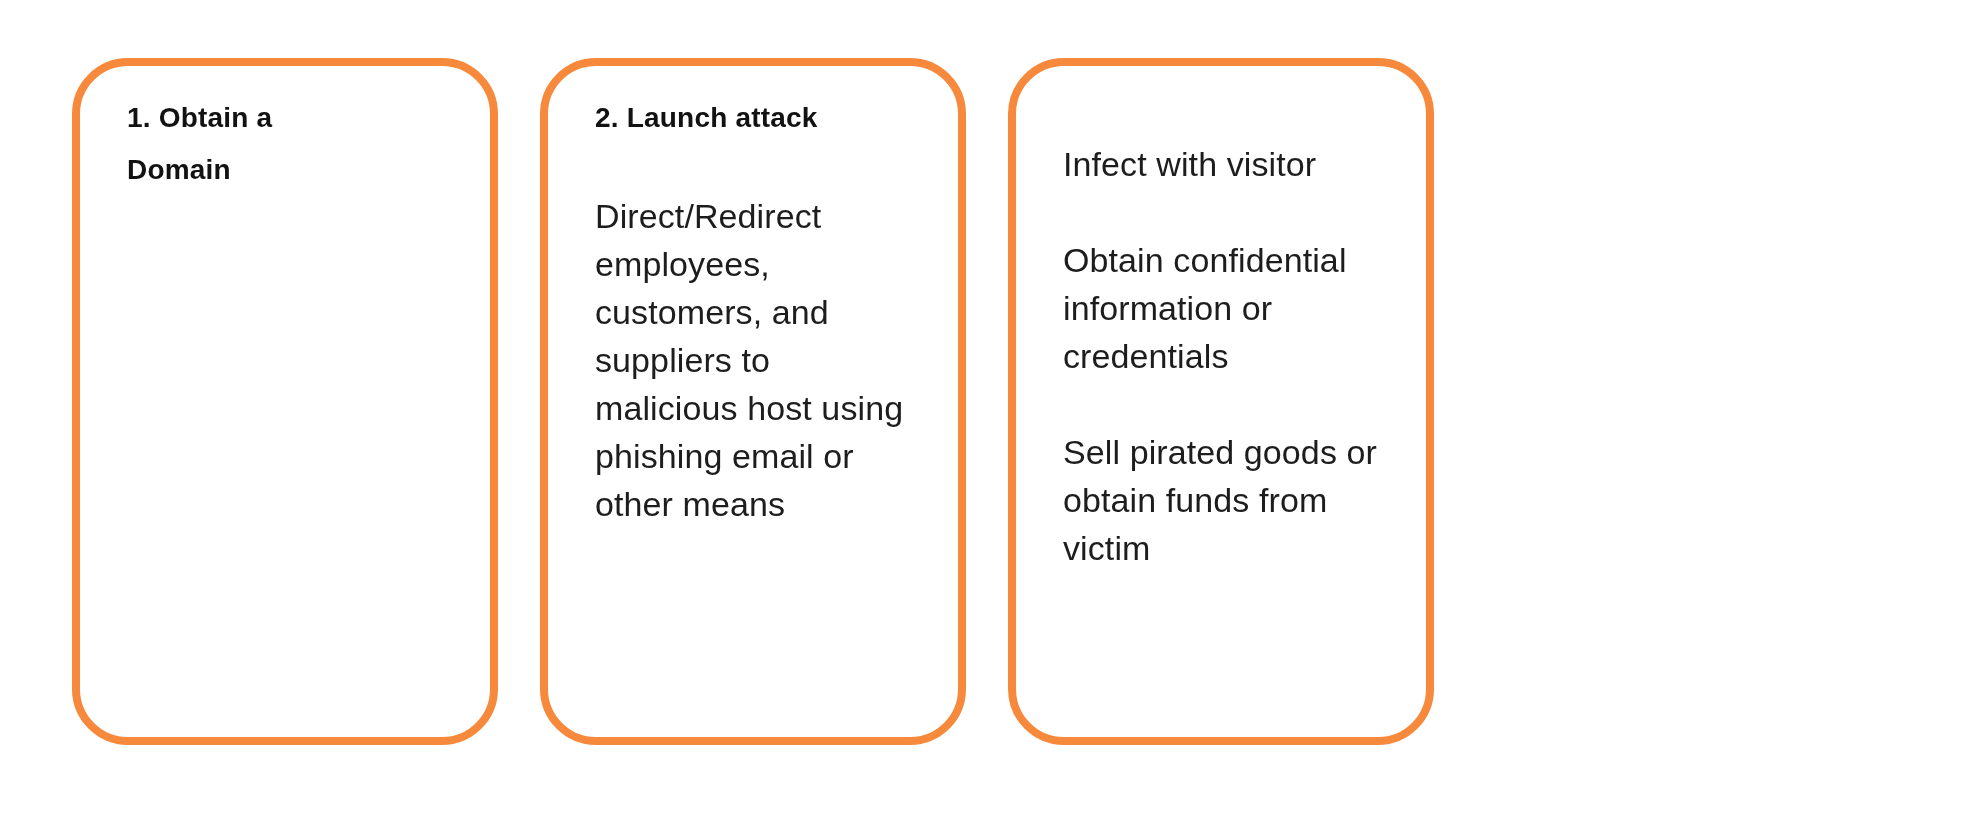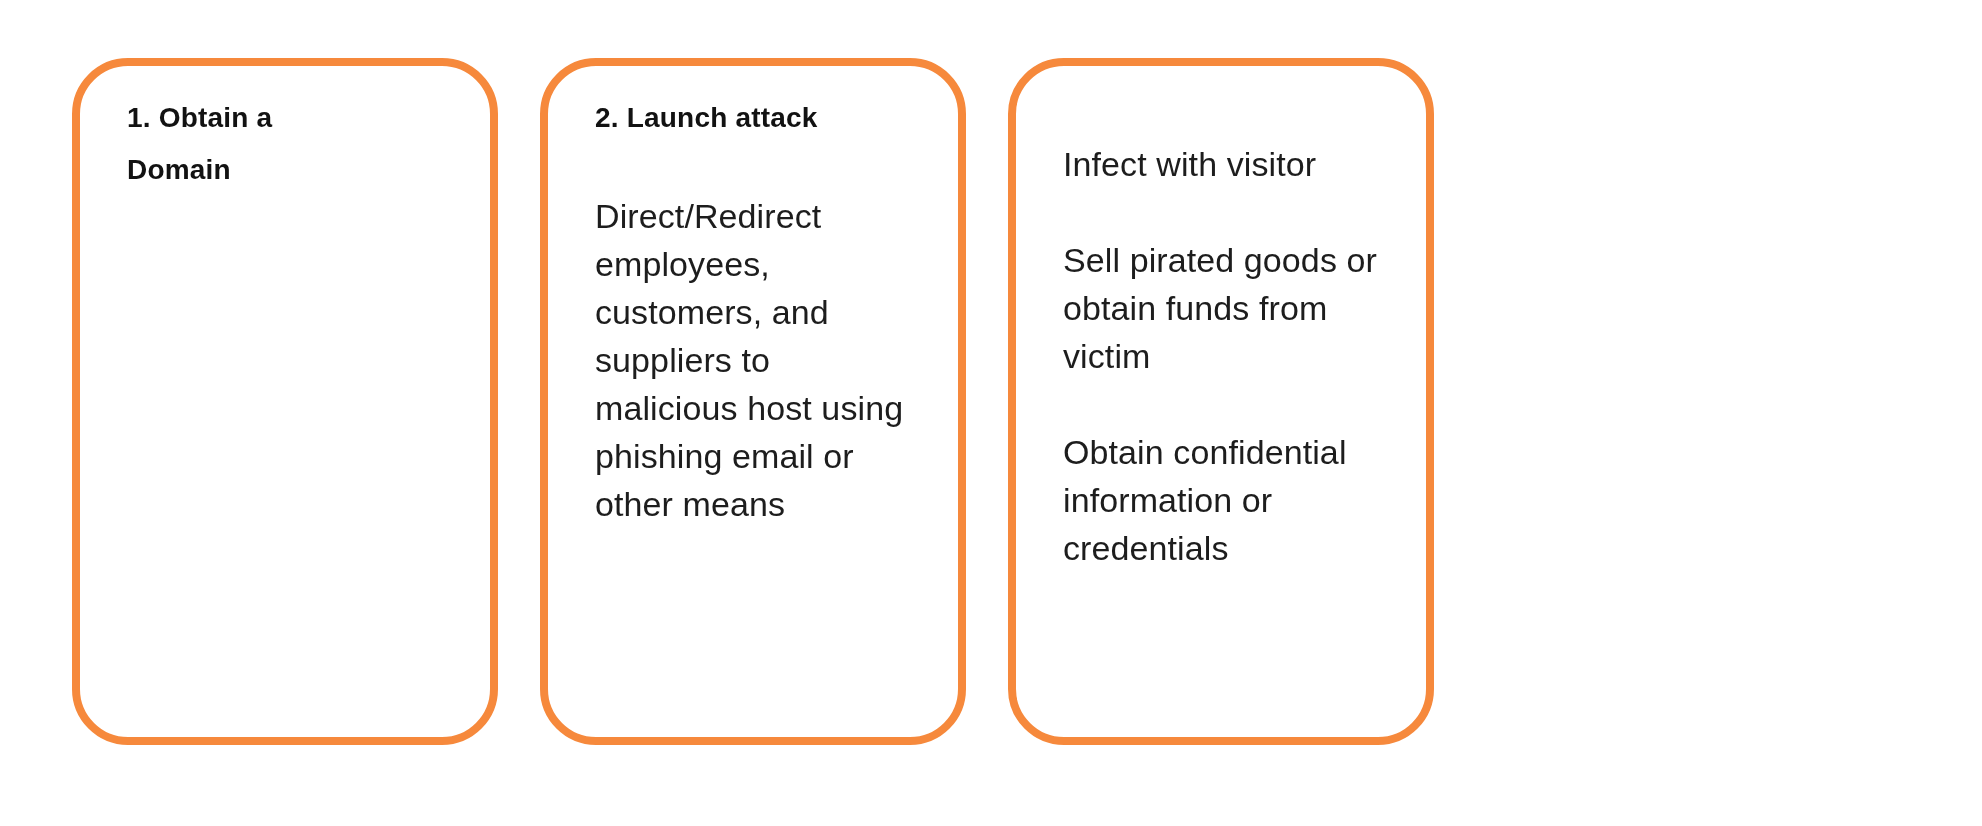--- a/index.html
+++ b/index.html
@@ -66,21 +66,21 @@
 employees,
 customers, and
 suppliers to
 malicious host using
 phishing email or
 other means</p>
   </div>
 
   <div class="card">
     <p class="card-paragraph">Infect with visitor</p>
+    <p class="card-paragraph">Obtain confidential
+information or
+credentials</p>
     <p class="card-paragraph">Sell pirated goods or
 obtain funds from
 victim</p>
-    <p class="card-paragraph">Obtain confidential
-information or
-credentials</p>
   </div>
 
 </div>
 
 </body></html>

